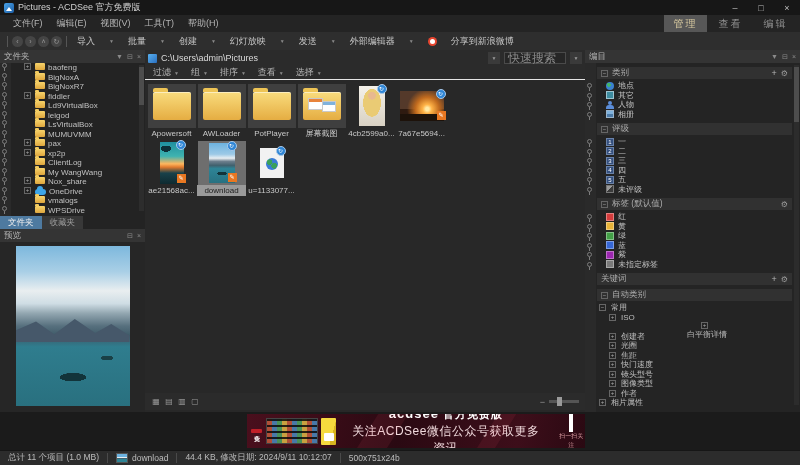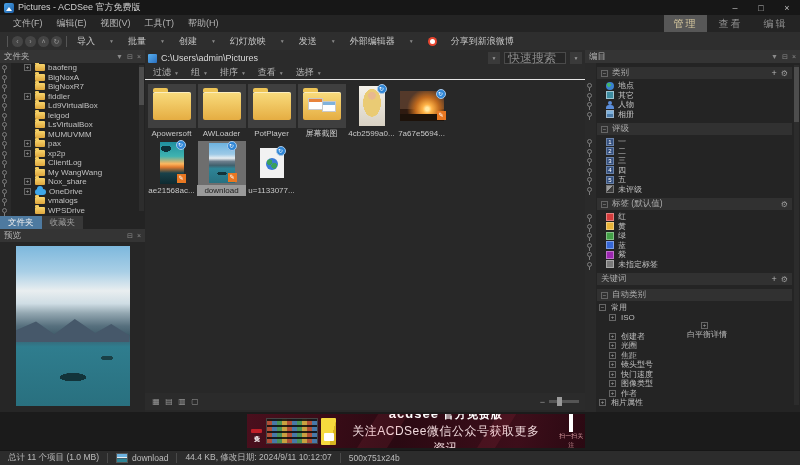--- a/index.html
+++ b/index.html
@@ -30,21 +30,21 @@
   .weibo-icon { width:9px; height:9px; border-radius:50%; background:#e6452f; position:relative; }
   .weibo-icon::after { content:''; position:absolute; left:2px; top:2px; width:5px; height:5px; border-radius:50%; background:#fff; }
 
   
   #left-panel { position:absolute; left:0; top:50px; width:145px; height:362px; background:#232323; }
   .pane-header { height:13px; background:#343434; display:flex; align-items:center; padding:0 4px; font-size:8.5px; color:#b5b5b5; }
   .pane-header .hicons { margin-left:auto; display:flex; gap:4px; font-size:7px; color:#8a8a8a; align-items:center; }
 
   #tree { position:relative; height:153px; overflow:hidden; background:#232323; }
   #tree-gutter { position:absolute; left:0; top:0; bottom:0; width:11px; background:#2a2a2a; }
-  .trow { display:flex; align-items:center; height:9.5px; position:relative; }
+  .trow { display:flex; height:9.5px; position:relative; }
   .pin { width:5px; height:5px; border:1px solid #7d7d7d; border-radius:50%; position:relative; margin-left:2px; flex:none; }
   .pin::after { content:''; position:absolute; left:1px; top:4px; width:1px; height:3px; background:#7d7d7d; }
   .tw { width:7px; height:7px; border:1px solid #666; color:#aaa; font-size:6px; line-height:5px; text-align:center; margin-left:17px; flex:none; }
   .tw.empty { border:none; }
   .fi { width:10px; height:7px; background:linear-gradient(#f7d36a,#dfa73e); border-radius:1px; position:relative; margin-left:4px; flex:none; }
   .fi::before { content:''; position:absolute; top:-2px; left:0; width:4px; height:2px; background:#f2ca5e; border-radius:1px 1px 0 0; }
   .cloud { width:11px; height:6px; background:#3ea6e8; border-radius:4px; position:relative; margin-left:4px; margin-top:2px; flex:none; }
   .cloud::before { content:''; position:absolute; left:2px; top:-3px; width:6px; height:6px; border-radius:50%; background:#3ea6e8; }
   .tlbl { font-size:8px; color:#c0c0c0; margin-left:3px; white-space:nowrap; }
   #tree-scroll { position:absolute; right:1px; top:2px; width:5px; height:146px; background:#2d2d2d; }
@@ -643,25 +643,25 @@
       <div class="atree-row" style="padding-left:12px;">
           <span class="atw">+</span>
           <span class="alabel">光圈</span>
         </div>
       <div class="atree-row" style="padding-left:12px;">
           <span class="atw">+</span>
           <span class="alabel">焦距</span>
         </div>
       <div class="atree-row" style="padding-left:12px;">
           <span class="atw">+</span>
+          <span class="alabel">快门速度</span>
+        </div>
+      <div class="atree-row" style="padding-left:12px;">
+          <span class="atw">+</span>
           <span class="alabel">镜头型号</span>
-        </div>
-      <div class="atree-row" style="padding-left:12px;">
-          <span class="atw">+</span>
-          <span class="alabel">快门速度</span>
         </div>
       <div class="atree-row" style="padding-left:12px;">
           <span class="atw">+</span>
           <span class="alabel">图像类型</span>
         </div>
       <div class="atree-row" style="padding-left:12px;">
           <span class="atw">+</span>
           <span class="alabel">作者</span>
         </div>
       <div class="atree-row" style="padding-left:2px;">

